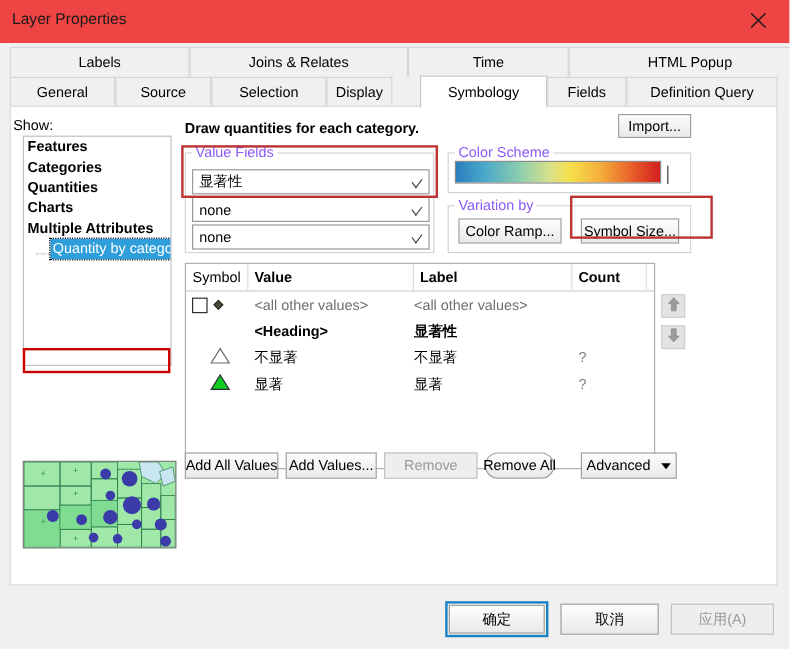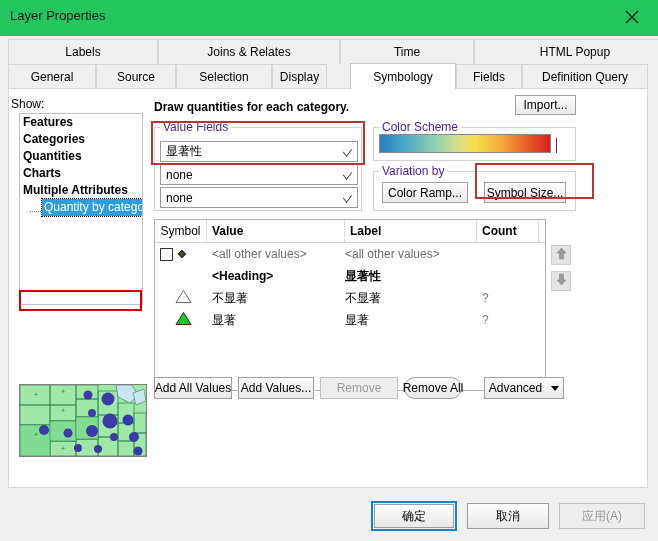--- a/index.html
+++ b/index.html
@@ -7,21 +7,21 @@
     width:658px;height:541px;
     background:#ffffff;
     font-family:"Liberation Sans","DejaVu Sans",sans-serif;
     font-size:12px;color:#000;
     overflow:hidden;
     position:relative;
   }
   
   #titlebar{
     position:absolute;left:0;top:0;width:658px;height:36px;
-    background:#22c55e;
+    background:#ef4444;
   }
   #title-text{
     position:absolute;left:10px;top:8px;
     font-size:13px;color:#1a1a1a;
     white-space:nowrap;
   }
   #close-btn{
     position:absolute;right:6px;top:2px;width:40px;height:30px;
     display:flex;align-items:center;justify-content:center;
     cursor:pointer;
@@ -126,21 +126,21 @@
     font-size:12px;color:#000;cursor:pointer;white-space:nowrap;
   }
   .btn.disabled{color:#9a9a9a;background:#eeeeee;border-color:#c2c2c2;cursor:default;}
 
   
   .group{
     position:absolute;border:1px solid #d4d4d4;box-sizing:border-box;
   }
   .group-title{
     position:absolute;top:-8px;left:5px;background:#ffffff;
-    padding:0 3px;font-size:12px;color:#4c1d95;white-space:nowrap;
+    padding:0 3px;font-size:12px;color:#8b5cf6;white-space:nowrap;
   }
   
   #grp-value{left:3px;top:32px;width:208px;height:84px;}
   .combo{
     position:absolute;background:#ffffff;border:1px solid #9a9a9a;
     box-sizing:border-box;height:21px;
     display:flex;align-items:center;
   }
   .combo .cval{flex:1;padding-left:5px;font-size:12px;white-space:nowrap;overflow:hidden;}
   .combo .carrow{

